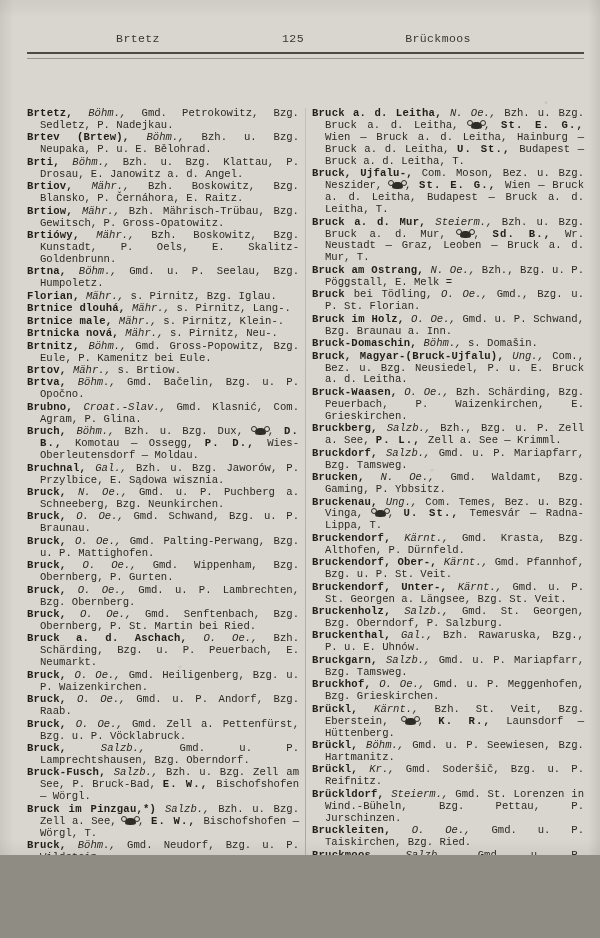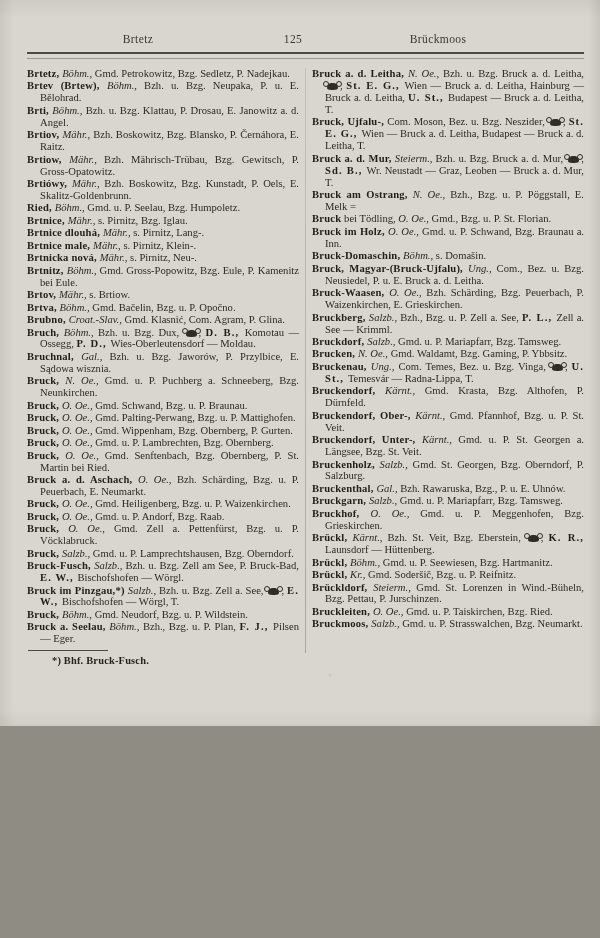--- a/index.html
+++ b/index.html
@@ -1,44 +1,44 @@
 <!DOCTYPE html>
 <html><head>
 <meta charset="utf-8">
 <style>
   html,body{margin:0;padding:0;background:#8f8c84;}
   .page{
     position:relative;
-    width:600px;height:726px;
+    width:600px;height:855px;
     margin:0 auto;
     box-sizing:border-box;
     overflow:hidden;
     background-color:#d9d6cf;
     background-image:
       radial-gradient(circle at 8% 22%, rgba(95,90,78,.10) 0 1px, transparent 2px),
       radial-gradient(circle at 91% 12%, rgba(95,90,78,.12) 0 1px, transparent 2px),
       radial-gradient(circle at 72% 55%, rgba(95,90,78,.10) 0 1px, transparent 2px),
       radial-gradient(circle at 30% 78%, rgba(95,90,78,.10) 0 1px, transparent 2px),
       radial-gradient(circle at 55% 93%, rgba(95,90,78,.09) 0 1px, transparent 2px),
       linear-gradient(90deg, rgba(120,115,104,.14) 0, rgba(0,0,0,0) 14px),
       linear-gradient(270deg, rgba(120,115,104,.18) 0, rgba(0,0,0,0) 12px),
       linear-gradient(0deg, rgba(120,115,104,.10) 0, rgba(0,0,0,0) 16px),
       linear-gradient(180deg, rgba(120,115,104,.10) 0, rgba(0,0,0,0) 18px);
-    font-family:Liberation Serif, serif;
+    font-family:Liberation Mono, monospace;
     color:#2b2923;
   }
   .header{position:relative;height:52px;}
   .header .htxt{position:absolute;bottom:7px;transform:translateX(-50%);
     font-size:11.5px;letter-spacing:.4px;color:#3a372f;}
   .h-left{left:138px;}
   .h-page{left:293px;font-size:12px;}
   .h-right{left:438px;}
   .rule{height:4px;margin:0 16px 0 27px;
     border-top:2px solid #4e4a41;border-bottom:1px solid #9b958a;}
-  .cols{display:flex;align-items:flex-start;padding:9px 14px 0 27px;}
+  .cols{display:flex;align-items:flex-start;padding:9px 14px 0 27px;margin-top:40px;}
   .col{width:272px;
     font-size:10.6px;line-height:11.95px;
     text-align:justify;}
   .divider{width:1px;align-self:stretch;margin:0 6px 14px 6px;
     background:linear-gradient(#c3c0b6,#a9a69b);}
   .entry{margin:0 0 .5px 0;text-indent:-13px;padding-left:13px;}
   .seg-b{font-weight:bold;letter-spacing:.2px;color:#201e18;}
   .seg-i{font-style:italic;}
   .seg-br{font-weight:bold;letter-spacing:1.1px;color:#201e18;}
   .seg-n{}
@@ -65,22 +65,22 @@
   <div class="rule"></div>
 
   <div class="cols">
     <div class="col" id="col-left">
         <p class="entry"><span class="seg-b">Brtetz, </span><span class="seg-i">Böhm., </span><span class="seg-n">Gmd. Petrokowitz, Bzg. Sedletz, P. Nadejkau.</span></p>
         <p class="entry"><span class="seg-b">Brtev (Brtew), </span><span class="seg-i">Böhm., </span><span class="seg-n">Bzh. u. Bzg. Neupaka, P. u. E. Bělohrad.</span></p>
         <p class="entry"><span class="seg-b">Brti, </span><span class="seg-i">Böhm., </span><span class="seg-n">Bzh. u. Bzg. Klattau, P. Drosau, E. Janowitz a. d. Angel.</span></p>
         <p class="entry"><span class="seg-b">Brtiov, </span><span class="seg-i">Mähr., </span><span class="seg-n">Bzh. Boskowitz, Bzg. Blansko, P. Černáhora, E. Raitz.</span></p>
         <p class="entry"><span class="seg-b">Brtiow, </span><span class="seg-i">Mähr., </span><span class="seg-n">Bzh. Mährisch-Trübau, Bzg. Gewitsch, P. Gross-Opatowitz.</span></p>
         <p class="entry"><span class="seg-b">Brtiówy, </span><span class="seg-i">Mähr., </span><span class="seg-n">Bzh. Boskowitz, Bzg. Kunstadt, P. Oels, E. Skalitz-Goldenbrunn.</span></p>
-        <p class="entry"><span class="seg-b">Ried, </span><span class="seg-i">Böhm., </span><span class="seg-n">Gmd. u. P. Seelau, Bzg. Humpoletz.</span></p>
-        <p class="entry"><span class="seg-b">Brtnice, </span><span class="seg-i">Mähr., </span><span class="seg-n">s. Pirnitz, Bzg. Iglau.</span></p>
+        <p class="entry"><span class="seg-b">Brtna, </span><span class="seg-i">Böhm., </span><span class="seg-n">Gmd. u. P. Seelau, Bzg. Humpoletz.</span></p>
+        <p class="entry"><span class="seg-b">Florian, </span><span class="seg-i">Mähr., </span><span class="seg-n">s. Pirnitz, Bzg. Iglau.</span></p>
         <p class="entry"><span class="seg-b">Brtnice dlouhá, </span><span class="seg-i">Mähr., </span><span class="seg-n">s. Pirnitz, Lang-.</span></p>
         <p class="entry"><span class="seg-b">Brtnice male, </span><span class="seg-i">Mähr., </span><span class="seg-n">s. Pirnitz, Klein-.</span></p>
         <p class="entry"><span class="seg-b">Brtnicka nová, </span><span class="seg-i">Mähr., </span><span class="seg-n">s. Pirnitz, Neu-.</span></p>
         <p class="entry"><span class="seg-b">Brtnitz, </span><span class="seg-i">Böhm., </span><span class="seg-n">Gmd. Gross-Popowitz, Bzg. Eule, P. Kamenitz bei Eule.</span></p>
         <p class="entry"><span class="seg-b">Brtov, </span><span class="seg-i">Mähr., </span><span class="seg-n">s. Brtiow.</span></p>
         <p class="entry"><span class="seg-b">Brtva, </span><span class="seg-i">Böhm., </span><span class="seg-n">Gmd. Bačelin, Bzg. u. P. Opočno.</span></p>
         <p class="entry"><span class="seg-b">Brubno, </span><span class="seg-i">Croat.-Slav., </span><span class="seg-n">Gmd. Klasnić, Com. Agram, P. Glina.</span></p>
         <p class="entry"><span class="seg-b">Bruch, </span><span class="seg-i">Böhm., </span><span class="seg-n">Bzh. u. Bzg. Dux, </span><span class="posthorn"></span><span class="seg-n">, </span><span class="seg-br">D. B., </span><span class="seg-n">Komotau — Ossegg, </span><span class="seg-br">P. D., </span><span class="seg-n">Wies-Oberleutensdorf — Moldau.</span></p>
         <p class="entry"><span class="seg-b">Bruchnal, </span><span class="seg-i">Gal., </span><span class="seg-n">Bzh. u. Bzg. Jaworów, P. Przylbice, E. Sądowa wisznia.</span></p>
         <p class="entry"><span class="seg-b">Bruck, </span><span class="seg-i">N. Oe., </span><span class="seg-n">Gmd. u. P. Puchberg a. Schneeberg, Bzg. Neunkirchen.</span></p>

